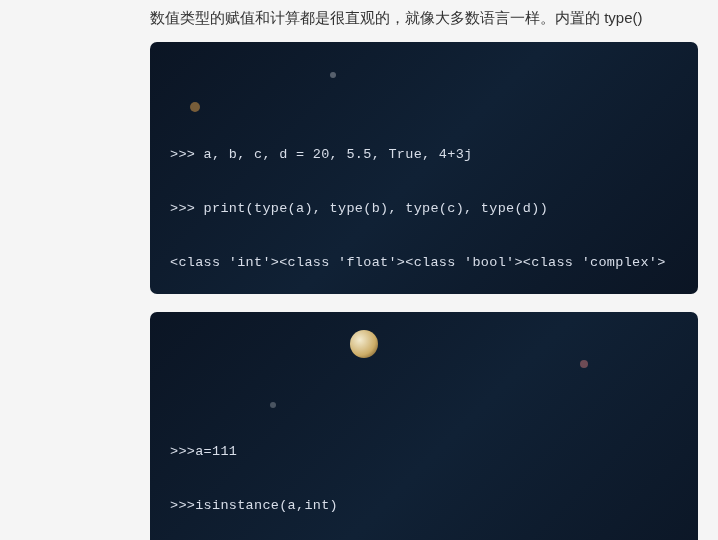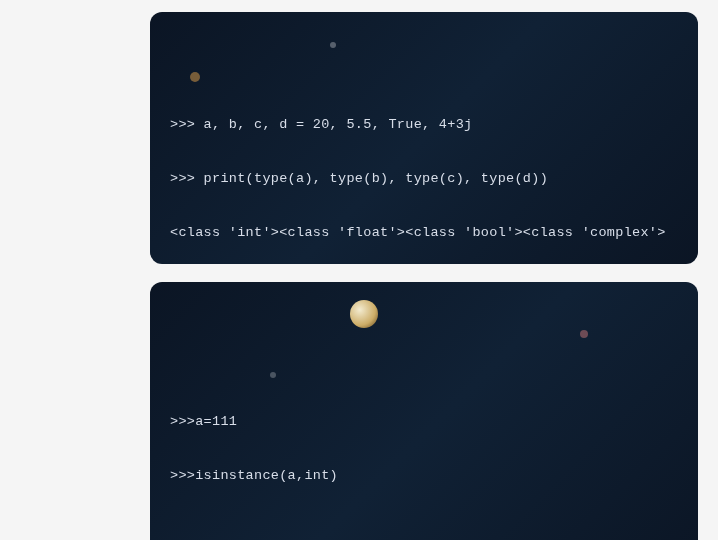--- a/index.html
+++ b/index.html
@@ -25,36 +25,37 @@
     background: #0d1b2a;
     background: linear-gradient(135deg, #0b1524 0%, #102135 50%, #0b1524 100%);
     color: #d8dee9;
     padding: 18px 20px;
     font-family: "Consolas", "Menlo", "Courier New", monospace;
     font-size: 13.5px;
     line-height: 2.0;
     letter-spacing: 0.3px;
     white-space: pre;
     margin: 12px 0 18px 0;
-    border-radius: 12px;
+    border-radius: 7px;
     position: relative;
     overflow: hidden;
   }
   .codeblock .blob {
     position: absolute;
     border-radius: 50%;
     pointer-events: none;
     opacity: 0.5;
   }
 </style>
 </head>
 <body>
 
 <div class="page">
 
+  <p class="prose">数值类型的赋值和计算都是很直观的，就像大多数语言一样。内置的 type()</p>
 
   <div class="codeblock">
 <span class="blob" style="width:10px;height:10px;left:40px;top:60px;background:#e4a24a;"></span>
 <span class="blob" style="width:6px;height:6px;left:180px;top:30px;background:#fff;opacity:0.3;"></span>
 <span>&gt;&gt;&gt; a, b, c, d = 20, 5.5, True, 4+3j</span>
 
 <span>&gt;&gt;&gt; print(type(a), type(b), type(c), type(d))</span>
 
 <span>&lt;class 'int'&gt;&lt;class 'float'&gt;&lt;class 'bool'&gt;&lt;class 'complex'&gt;</span></div>
 

